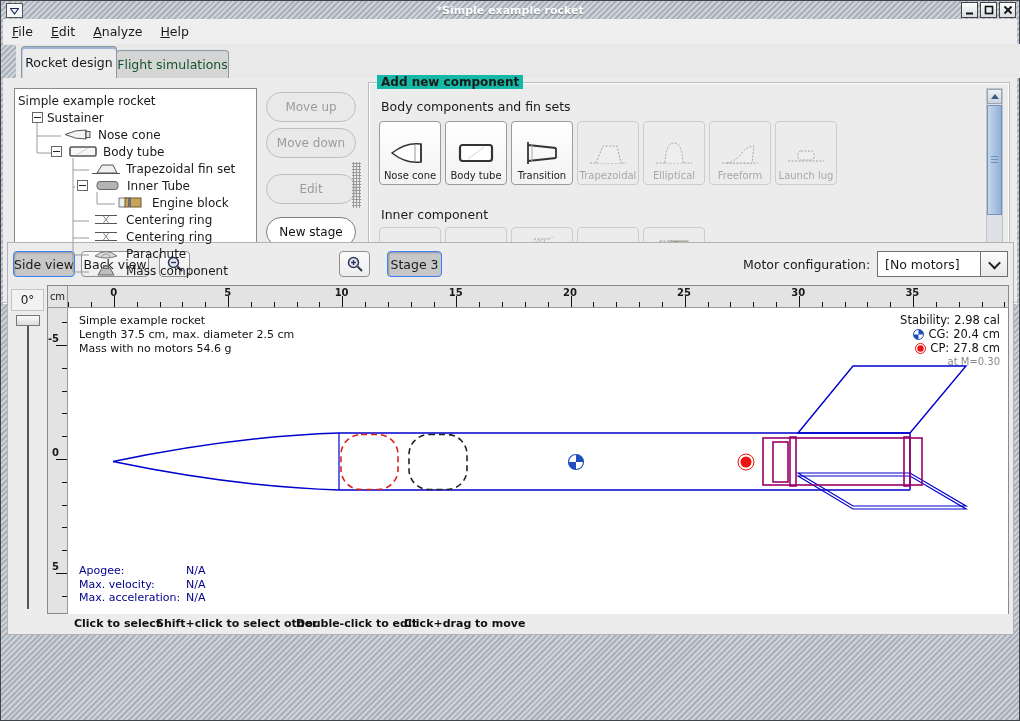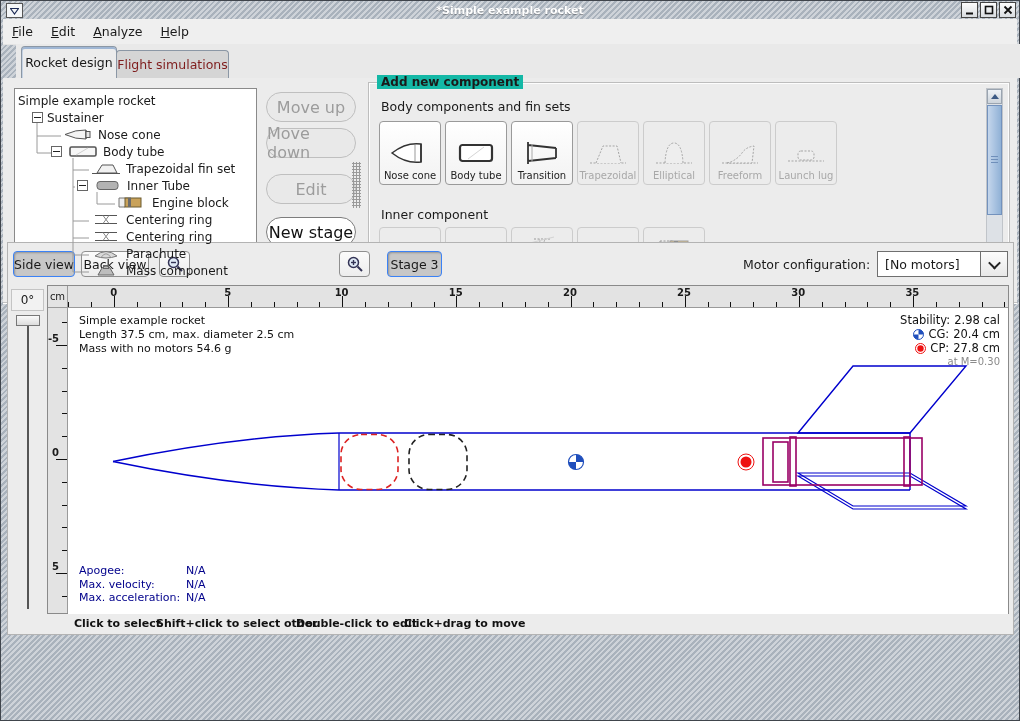--- a/index.html
+++ b/index.html
@@ -23,34 +23,34 @@
   .menubar{position:absolute;left:3px;top:19px;width:1014px;height:25px;background:#efefef;
     border-bottom:1px solid #e3e3e3;display:flex;align-items:center;}
   .menu-item{display:inline-block;padding:3px 9px;font-size:12.5px;}
   .menu-item::first-letter{text-decoration:underline;}
   
   .tabs-row{position:absolute;left:16px;top:44px;width:1014px;height:34px;background:#e9e9e9;}
   .tab{position:absolute;bottom:0;border:1px solid #8b97a5;border-bottom:none;
     border-radius:4px 4px 0 0;display:flex;align-items:center;justify-content:center;font-size:12.5px;}
   .tab.active{left:5px;width:94px;height:31px;background:#ececec;
     box-shadow:inset 0 2px 0 #9fb6d4, inset 1px 0 0 #c6d2e2;z-index:2;}
-  .tab.inactive{left:100px;width:111px;height:27px;background:#d5d5d5;color:#7f1d1d;}
+  .tab.inactive{left:100px;width:111px;height:27px;background:#d5d5d5;color:#14532d;}
   .tab-content{position:absolute;left:3px;top:78px;width:1014px;height:224px;background:#ececec;
     border-bottom:1px solid #c2c2c2;box-shadow:0 1px 0 #ffffff;}
   
   .tree-panel{position:absolute;left:11px;top:10px;width:241px;height:208px;background:#fff;
     border:1px solid #8a8a8a;overflow:hidden;}
   .trow{position:relative;height:17px;display:flex;align-items:center;white-space:nowrap;z-index:2;}
   .tlabel{font-size:12px;padding-left:5px;}
   .expander{width:9px;height:9px;border:1px solid #666;background:#fff;flex:0 0 9px;position:relative;margin-right:4px;}
   .expander::after{content:"";position:absolute;left:1px;right:1px;top:3.5px;height:1px;background:#222;}
   .ticon{flex:0 0 auto;margin-left:2px;}
   .tree-lines{position:absolute;left:0;top:0;z-index:1;}
   
-  .act-btn{position:absolute;left:263px;width:88px;height:28px;border-radius:15px;font-size:16px;
+  .act-btn{position:absolute;left:263px;width:88px;height:28px;border-radius:15px;font-size:12px;
     display:flex;align-items:center;justify-content:center;}
   .act-btn.disabled{background:#e9e9e9;border:1px solid #bfbfbf;color:#9c9c9c;}
   .act-btn.enabled{background:#ffffff;border:1px solid #7d7d7d;color:#111;}
   .grip-v{position:absolute;left:349px;top:84px;width:9px;height:46px;
     background-image:radial-gradient(#9a9a9a 1px, transparent 1.1px);background-size:3px 3px;}
   .grip-h{position:absolute;left:481px;top:226px;width:52px;height:9px;
     background-image:radial-gradient(#9a9a9a 1px, transparent 1.1px);background-size:3px 3px;}
   
   .add-panel{position:absolute;left:365px;top:4px;width:640px;height:218px;
     border:1px solid #bdbdbd;box-shadow:inset 0 0 0 1px #fdfdfd;}

